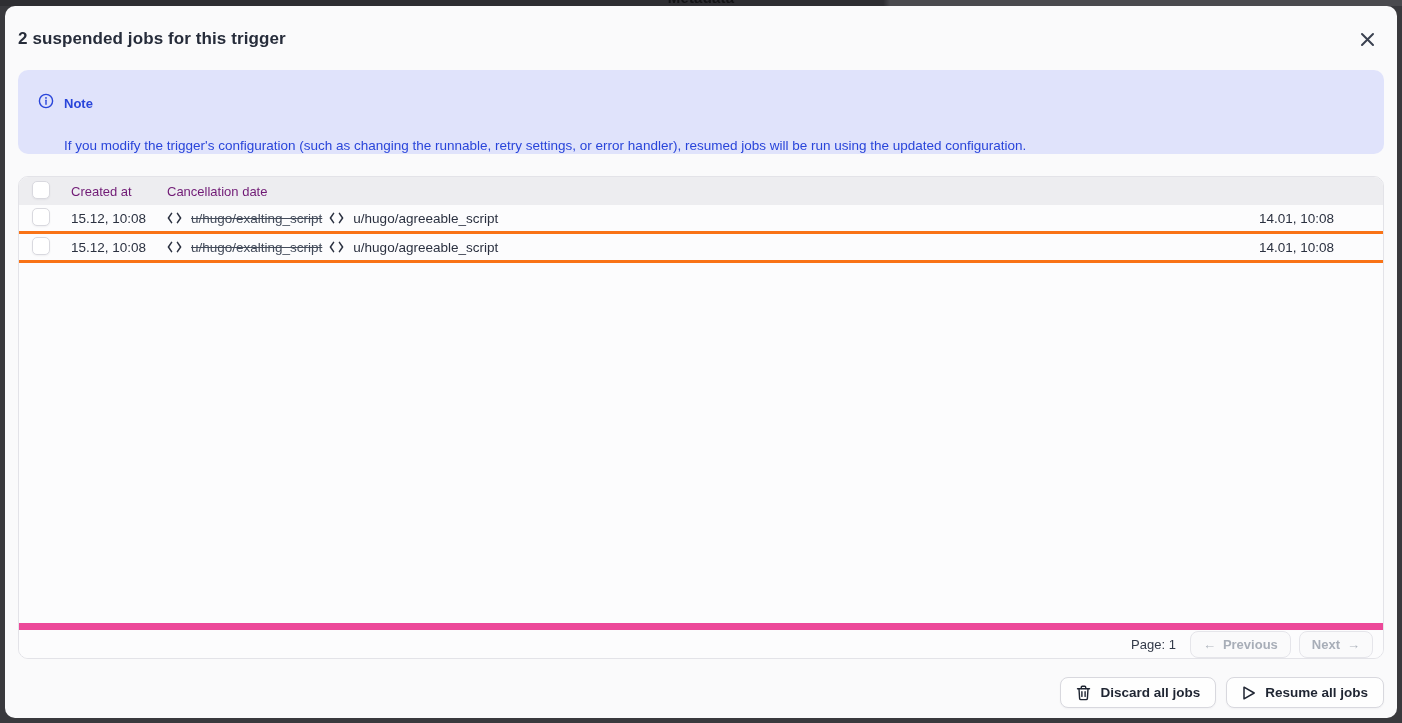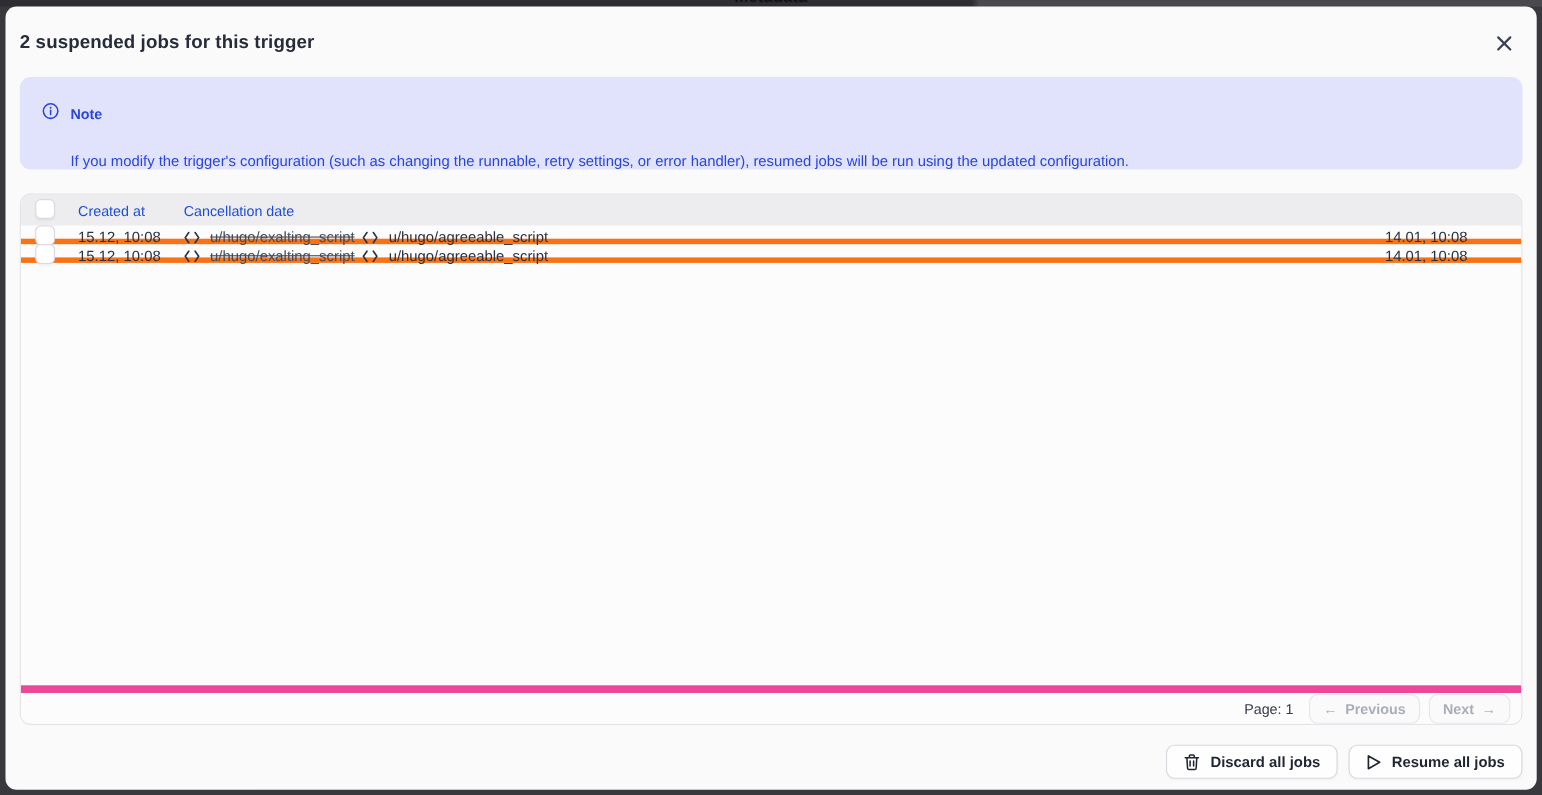--- a/index.html
+++ b/index.html
@@ -56,24 +56,24 @@
 
   
   .table-card {
     flex: 0 0 auto; margin: 22px 13px 0 13px; height: 483px;
     background: #FCFCFD; border: 1px solid #E3E3E8; border-radius: 10px;
     display: flex; flex-direction: column; overflow: hidden;
   }
   .tgrid { display: grid; grid-template-columns: 52px 96px 1fr 124px; align-items: center; }
   .thead {
     flex: 0 0 auto; height: 28px; background: #EDEDF0;
-    font-size: 13px; color: #1d4ed8;
+    font-size: 13px; color: #701a75;
   }
   .trow {
-    flex: 0 0 auto; height: 17px; border-bottom: 5px solid #f97316;
+    flex: 0 0 auto; height: 29px; border-bottom: 3px solid #f97316;
     font-size: 13.5px; color: #2B3140; background: transparent;
   }
   .cell-check { padding-left: 13px; }
   .checkbox {
     width: 18px; height: 18px; border-radius: 5px;
     border: 1px solid #D9D9DF; background: #FFFFFF;
     box-shadow: 0 1px 2px rgba(20,20,40,.05);
     display: inline-block; cursor: pointer;
   }
   .runnable-cell { display: flex; align-items: center; gap: 7px; overflow: hidden; white-space: nowrap; }

